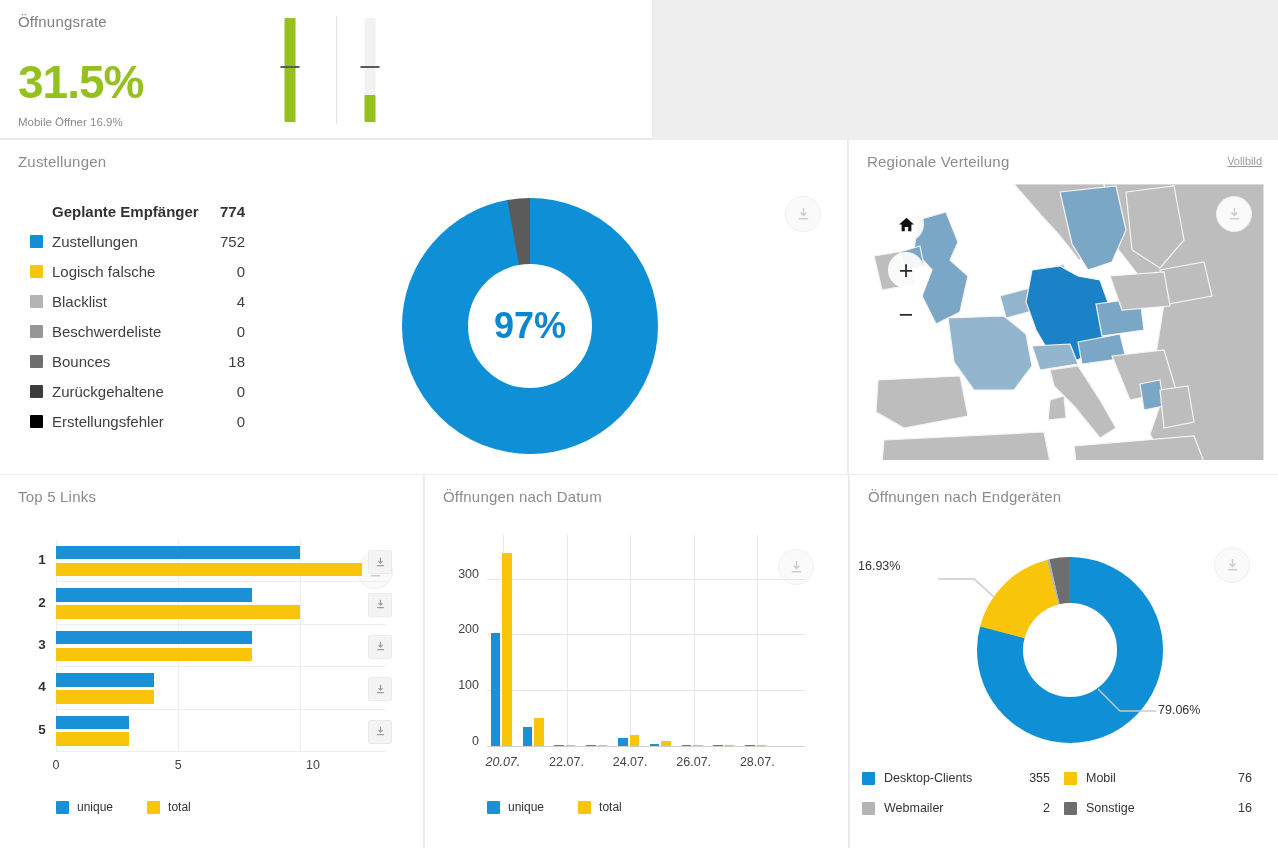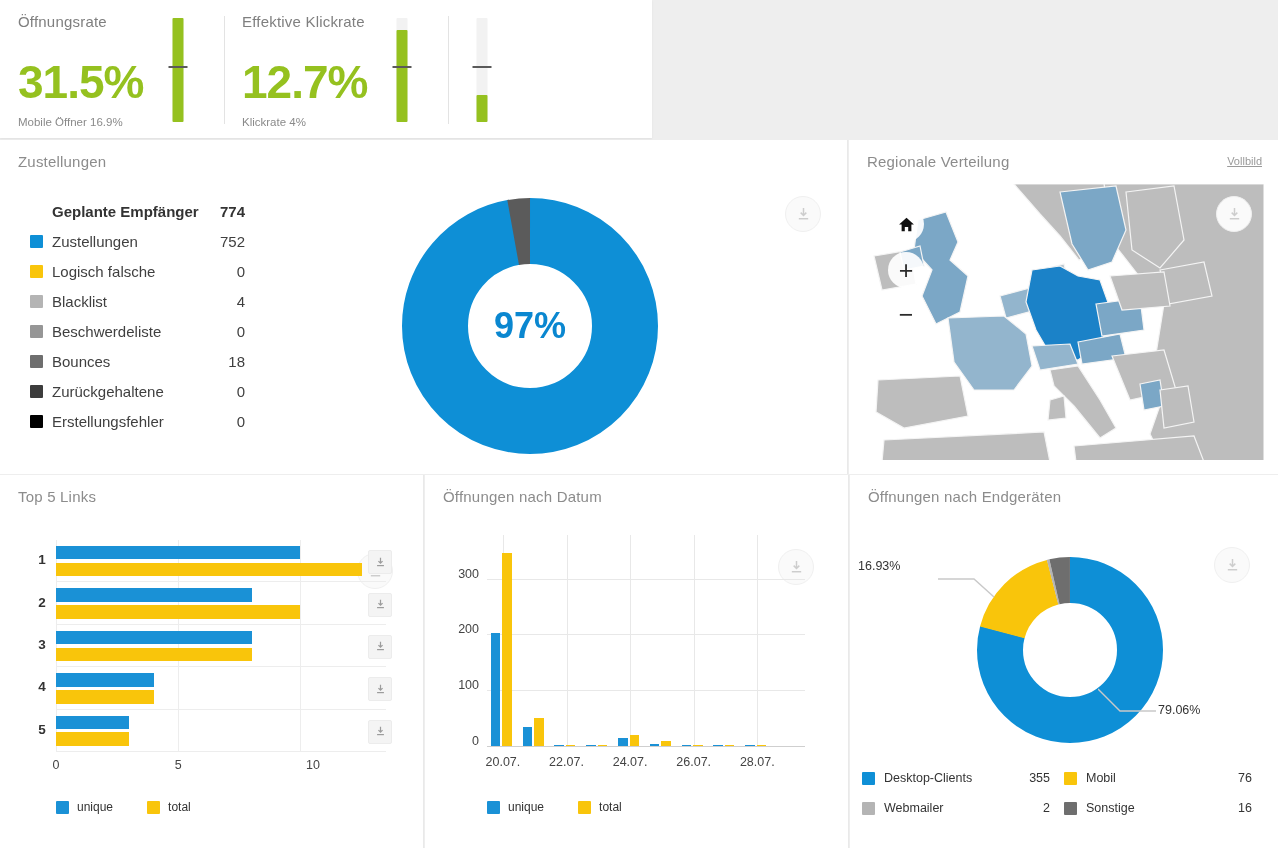--- a/index.html
+++ b/index.html
@@ -157,32 +157,20 @@
       <div class="kpi-value">31.5%</div>
       <div class="kpi-sub">Mobile Öffner 16.9%</div>
     </div>
     <div class="kpi-gauge">
       <div class="gauge-track"></div>
       <div class="gauge-fill" style="height:100%"></div>
       <div class="gauge-mark" style="bottom:52%"></div>
     </div>
   </div>
 
-  <div class="kpi">
-    <div class="kpi-text">
-      <div class="kpi-title">Effektive Klickrate</div>
-      <div class="kpi-value">12.7%</div>
-      <div class="kpi-sub">Klickrate 4%</div>
-    </div>
-    <div class="kpi-gauge">
-      <div class="gauge-track"></div>
-      <div class="gauge-fill" style="height:88%"></div>
-      <div class="gauge-mark" style="bottom:52%"></div>
-    </div>
-  </div>
 
   <div class="kpi">
     <div class="kpi-gauge">
       <div class="gauge-track"></div>
       <div class="gauge-fill" style="height:26%"></div>
       <div class="gauge-mark" style="bottom:52%"></div>
     </div>
   </div>
 </div>
 
@@ -421,21 +409,21 @@
   <div id="bd-plot">
       <div class="bd-grid" style="bottom: 167.368px;"></div>
       <div class="bd-ylab" style="bottom: 159.368px;">300</div>
       <div class="bd-grid" style="bottom: 111.579px;"></div>
       <div class="bd-ylab" style="bottom: 103.579px;">200</div>
       <div class="bd-grid" style="bottom: 55.7895px;"></div>
       <div class="bd-ylab" style="bottom: 47.7895px;">100</div>
       <div class="bd-grid" style="bottom: 0px;"></div>
       <div class="bd-ylab" style="bottom: -8px;">0</div>
       <div class="bd-vline" style="left: 15.9px;"></div>
-      <div class="bd-xlab" style="left: 15.9px;">20.07.</div>
+      <div class="bd-xlab" style="left: 15.9px; font-style: italic;">20.07.</div>
       <div class="bd-vline" style="left: 79.5px;"></div>
       <div class="bd-xlab" style="left: 79.5px;">22.07.</div>
       <div class="bd-vline" style="left: 143.1px;"></div>
       <div class="bd-xlab" style="left: 143.1px;">24.07.</div>
       <div class="bd-vline" style="left: 206.7px;"></div>
       <div class="bd-xlab" style="left: 206.7px;">26.07.</div>
       <div class="bd-vline" style="left: 270.3px;"></div>
       <div class="bd-xlab" style="left: 270.3px;">28.07.</div>
       <div class="bd-bar u" style="height: 114.368px; width: 9.54px; left: 3.816px;"></div>
       <div class="bd-bar t" style="height: 194.147px; width: 9.54px; left: 15.356px;"></div>

